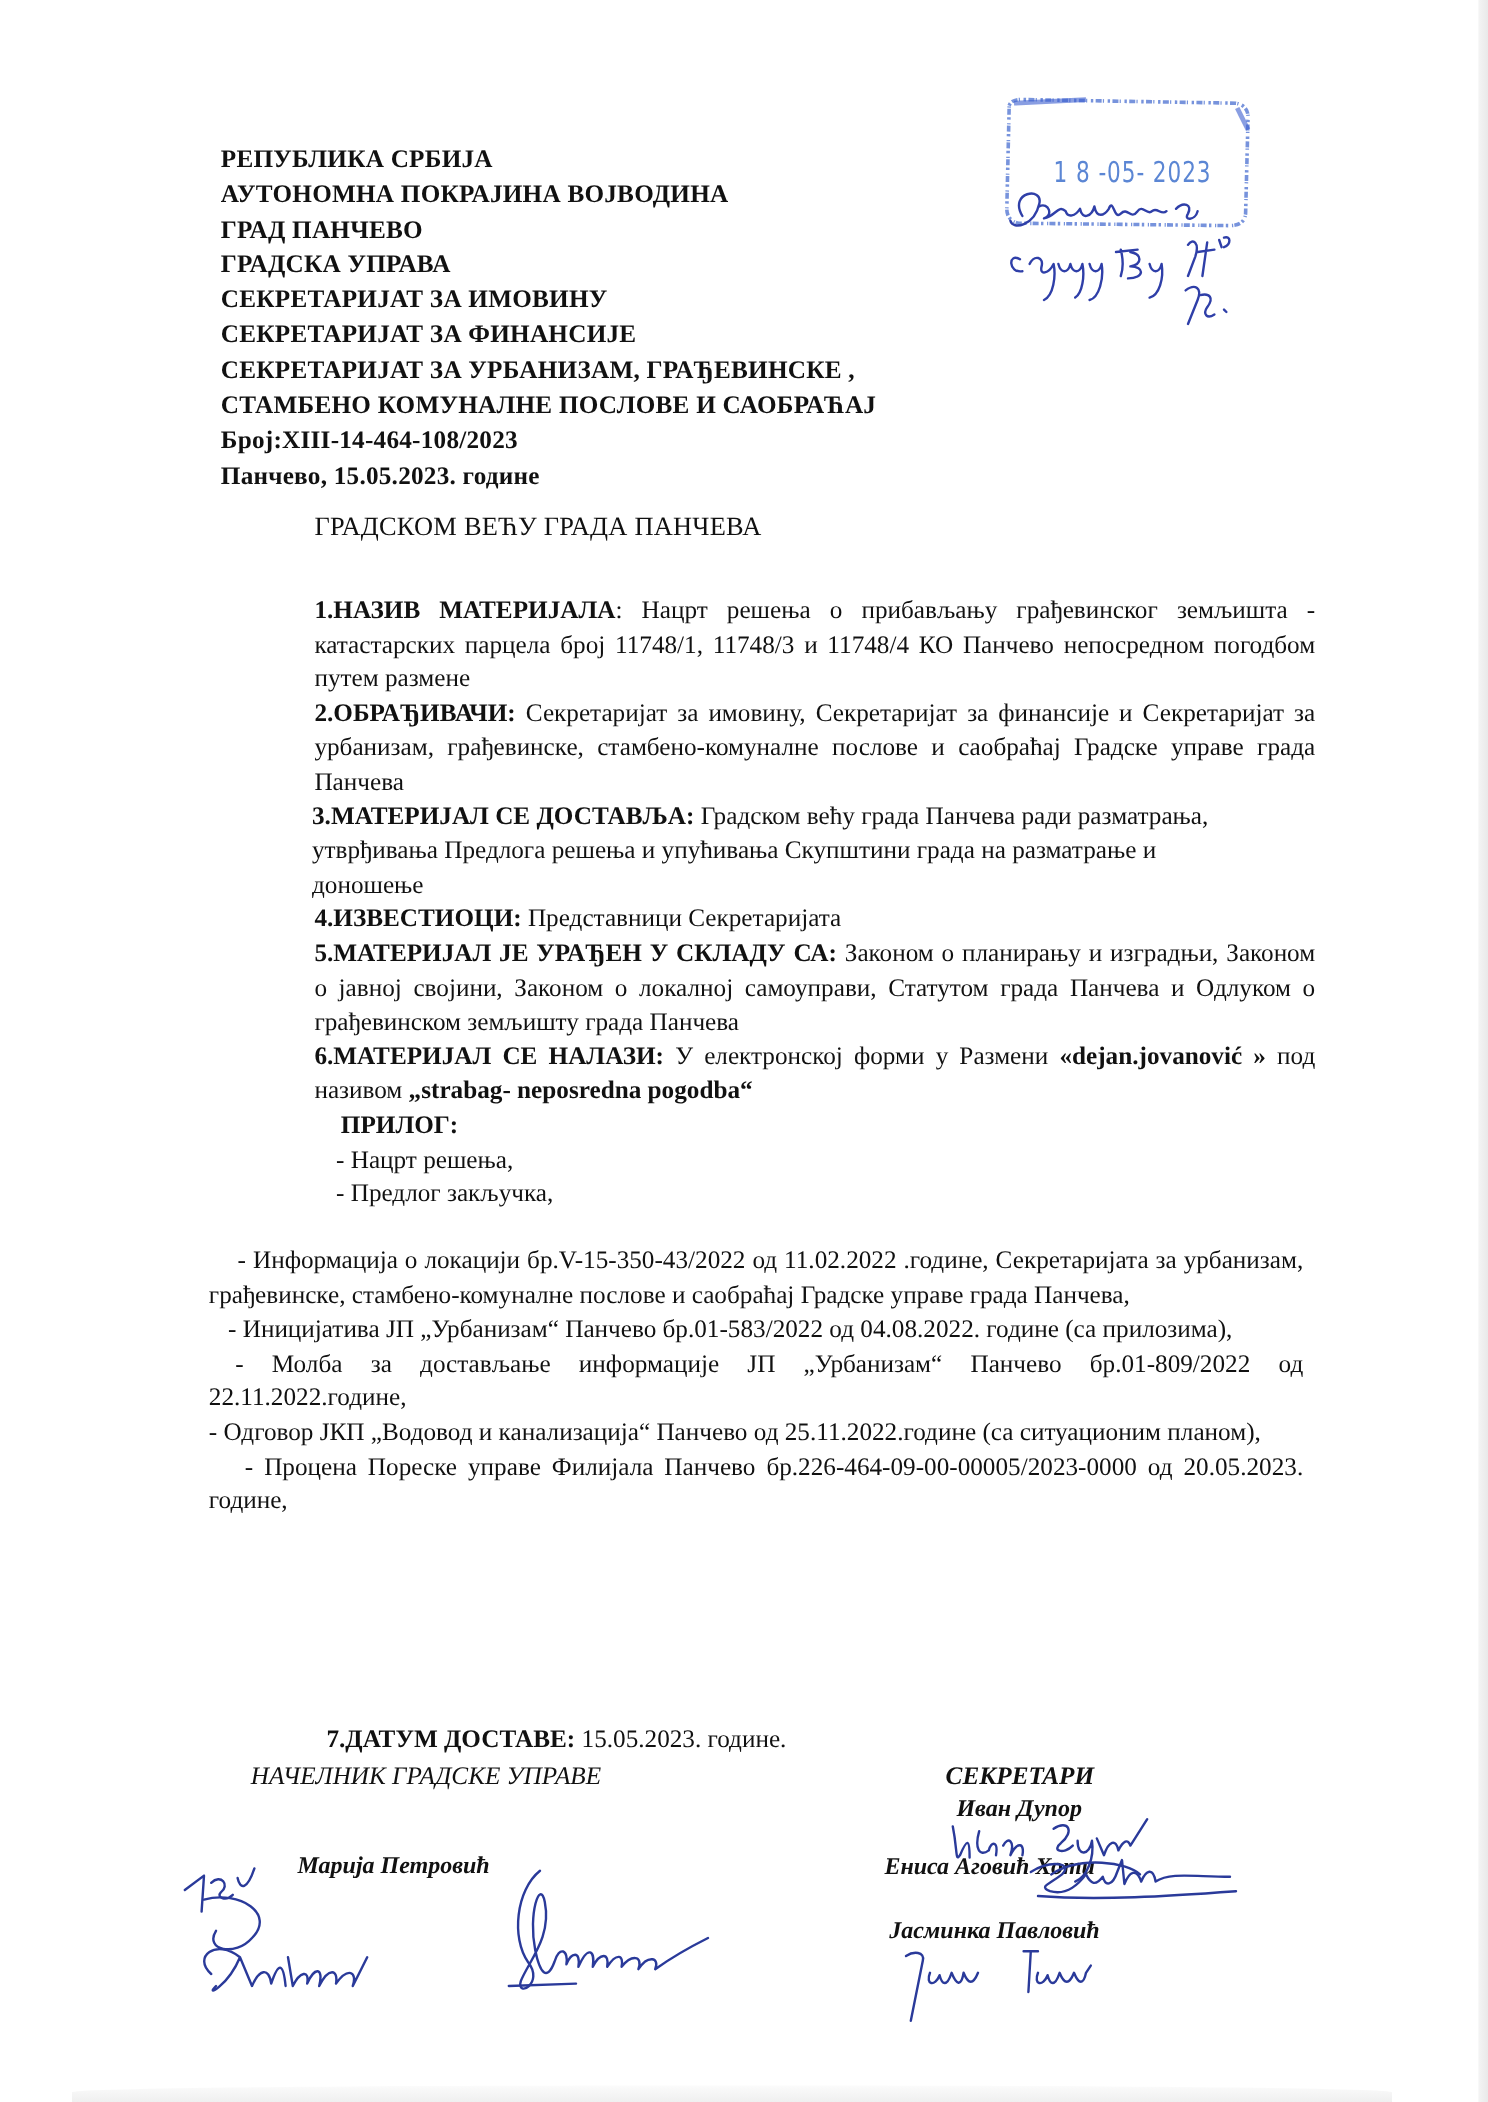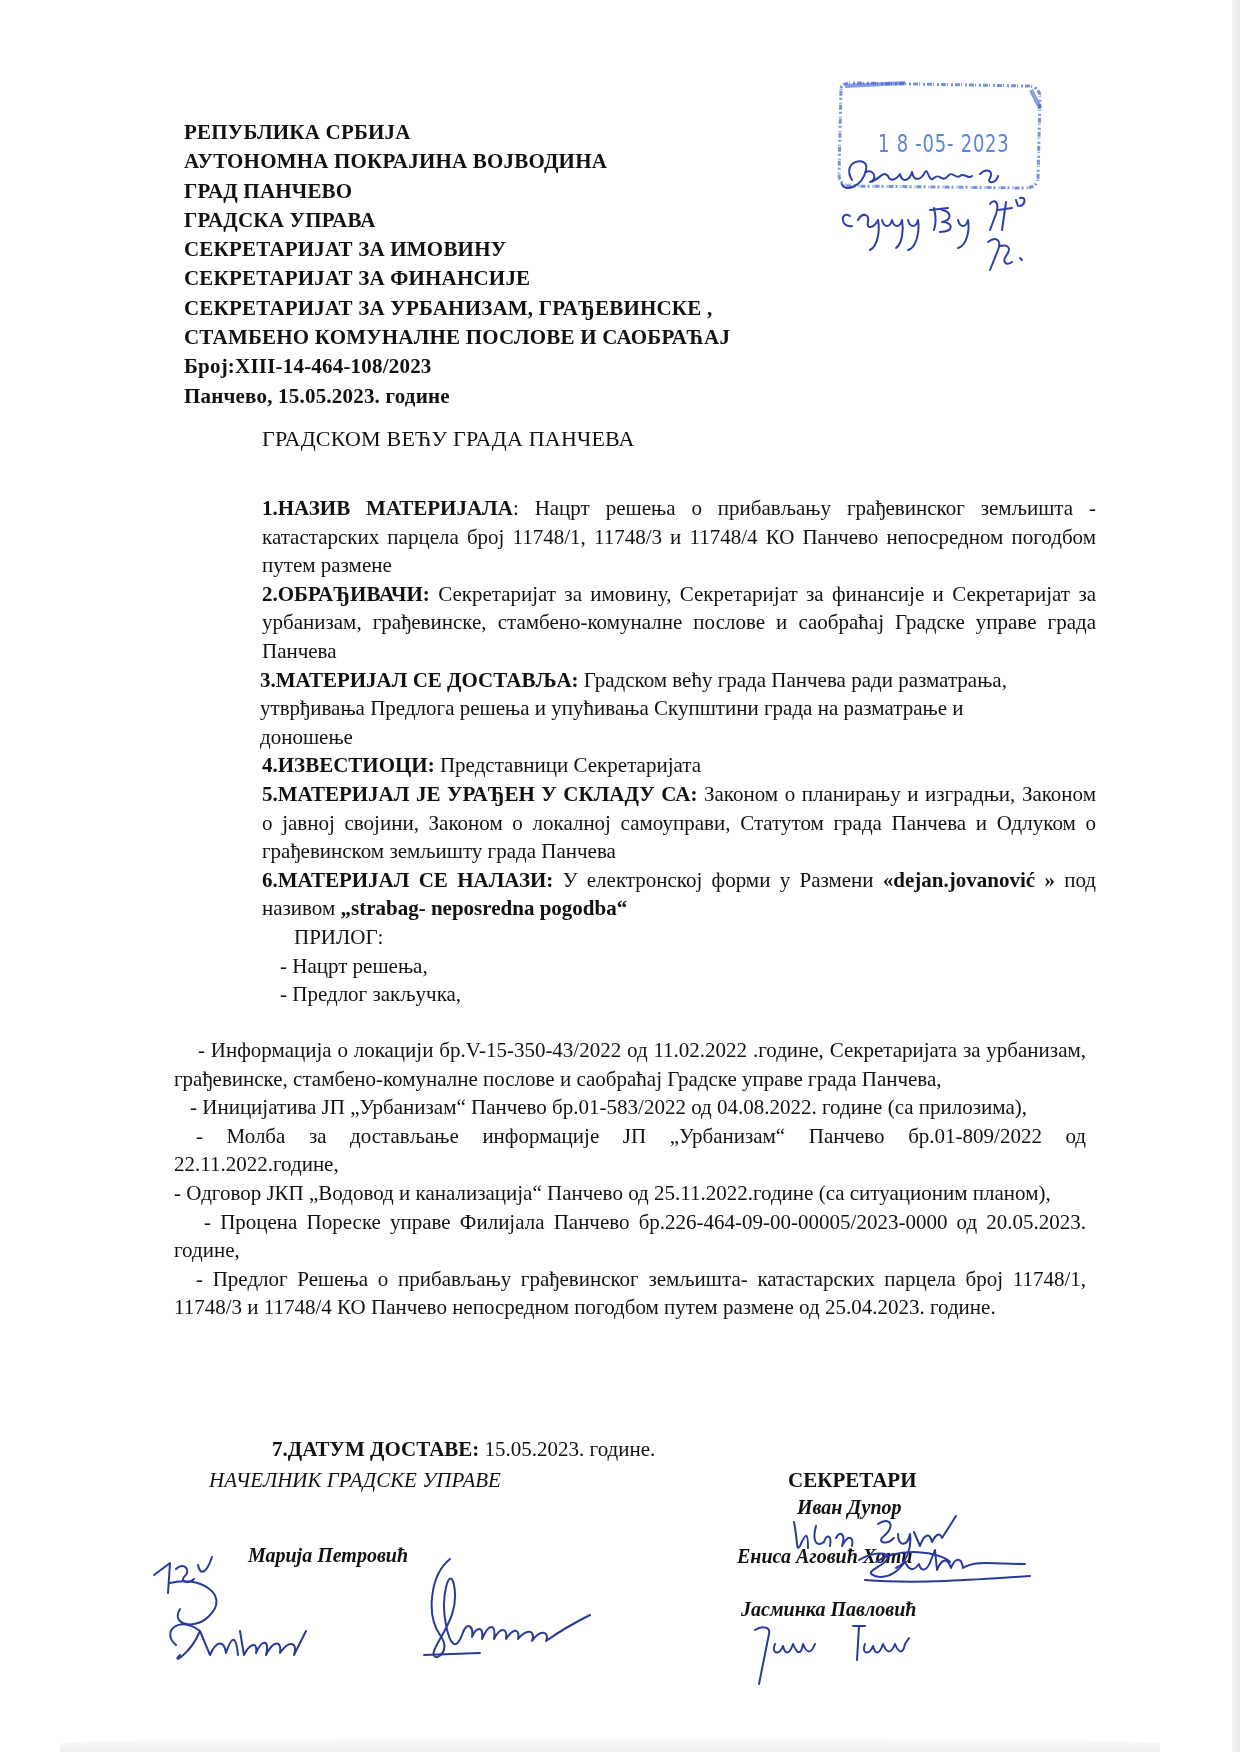--- a/index.html
+++ b/index.html
@@ -13,31 +13,31 @@
   .header { position:absolute; left:184px; top:118px; font-weight:bold; font-size:21px; line-height:29.3px; letter-spacing:0.2px; }
   .header div { white-space:nowrap; }
 
   .addressee { position:absolute; left:262px; top:426px; font-size:22px; letter-spacing:0.2px; white-space:nowrap; }
 
   .body { position:absolute; left:262px; width:834px; top:494px; font-size:21px; line-height:28.6px; }
   .p { text-align:justify; text-align-last:left; }
   .p b { font-weight:bold; }
   .p3 { margin-left:-2px; text-align:left; width:790px; }
   .ind { margin-left:12px; }
-  .prilog { font-weight:normal; margin-left:32px; }
+  .prilog { font-weight:bold; margin-left:22px; }
   .li-short { margin-left:18px; }
 
   .att { position:absolute; left:174px; width:912px; top:1036px; font-size:21px; line-height:28.6px; }
   .att .item { text-align:justify; text-align-last:left; }
 
   .date-line { position:absolute; left:272px; top:1437px; font-size:21px; white-space:nowrap; }
   .date-line b { font-weight:bold; }
 
   .sig-title-left { position:absolute; left:209px; top:1468px; font-style:italic; font-size:21px; white-space:nowrap; }
-  .sig-title-right { position:absolute; left:788px; top:1468px; font-weight:bold; font-size:21px; white-space:nowrap; }
+  .sig-title-right { position:absolute; left:788px; top:1468px; font-style:italic; font-weight:bold; font-size:21px; white-space:nowrap; }
   .name { position:absolute; font-style:italic; font-weight:bold; font-size:20px; white-space:nowrap; }
   .name-petrovic { left:248px; top:1544px; }
   .name-dupor { left:797px; top:1496px; }
   .name-hoti { left:737px; top:1545px; }
   .name-pavlovic { left:741px; top:1598px; }
 
   .stamp { position:absolute; left:835px; top:78px; width:210px; height:114px; }
   .stamp-date { position:absolute; left:878px; top:130px; font-family:"DejaVu Sans", sans-serif; font-size:24px; color:#5b86d4; letter-spacing:1px; white-space:nowrap; transform:scaleX(0.75); transform-origin:left top; }
   .handwriting { position:absolute; left:830px; top:150px; width:260px; height:140px; }
   .sig { position:absolute; }
@@ -97,21 +97,20 @@
   <div class="li-short">- Нацрт решења,</div>
   <div class="li-short">- Предлог закључка,</div>
 </div>
 
 <div class="att">
   <div class="item" style="text-indent:24px">- Информација о локацији бр.V-15-350-43/2022 од 11.02.2022 .године, Секретаријата за урбанизам, грађевинске, стамбено-комуналне послове и саобраћај Градске управе града Панчева,</div>
   <div class="item" style="text-indent:16px">- Иницијатива ЈП „Урбанизам“ Панчево бр.01-583/2022 од 04.08.2022. године (са прилозима),</div>
   <div class="item" style="text-indent:22px">- Молба за достављање информације ЈП „Урбанизам“ Панчево бр.01-809/2022 од 22.11.2022.године,</div>
   <div class="item">- Одговор ЈКП „Водовод и канализација“ Панчево од 25.11.2022.године (са ситуационим планом),</div>
   <div class="item" style="text-indent:30px">- Процена Пореске управе Филијала Панчево бр.226-464-09-00-00005/2023-0000 од 20.05.2023. године,</div>
-  <div class="item" style="text-indent:22px">- Предлог Решења о прибављању грађевинског земљишта- катастарских парцела број 11748/1, 11748/3 и 11748/4 КО Панчево непосредном погодбом путем размене од 25.04.2023. године.</div>
 </div>
 
 <div class="date-line"><b>7.ДАТУМ ДОСТАВЕ:</b><span> 15.05.2023. године.</span></div>
 
 <div class="sig-title-left">НАЧЕЛНИК ГРАДСКЕ УПРАВЕ</div>
 <div class="sig-title-right">СЕКРЕТАРИ</div>
 <div class="name name-petrovic">Марија Петровић</div>
 <div class="name name-dupor">Иван Дупор</div>
 <div class="name name-hoti">Ениса Аговић Хоти</div>
 <div class="name name-pavlovic">Јасминка Павловић</div>

